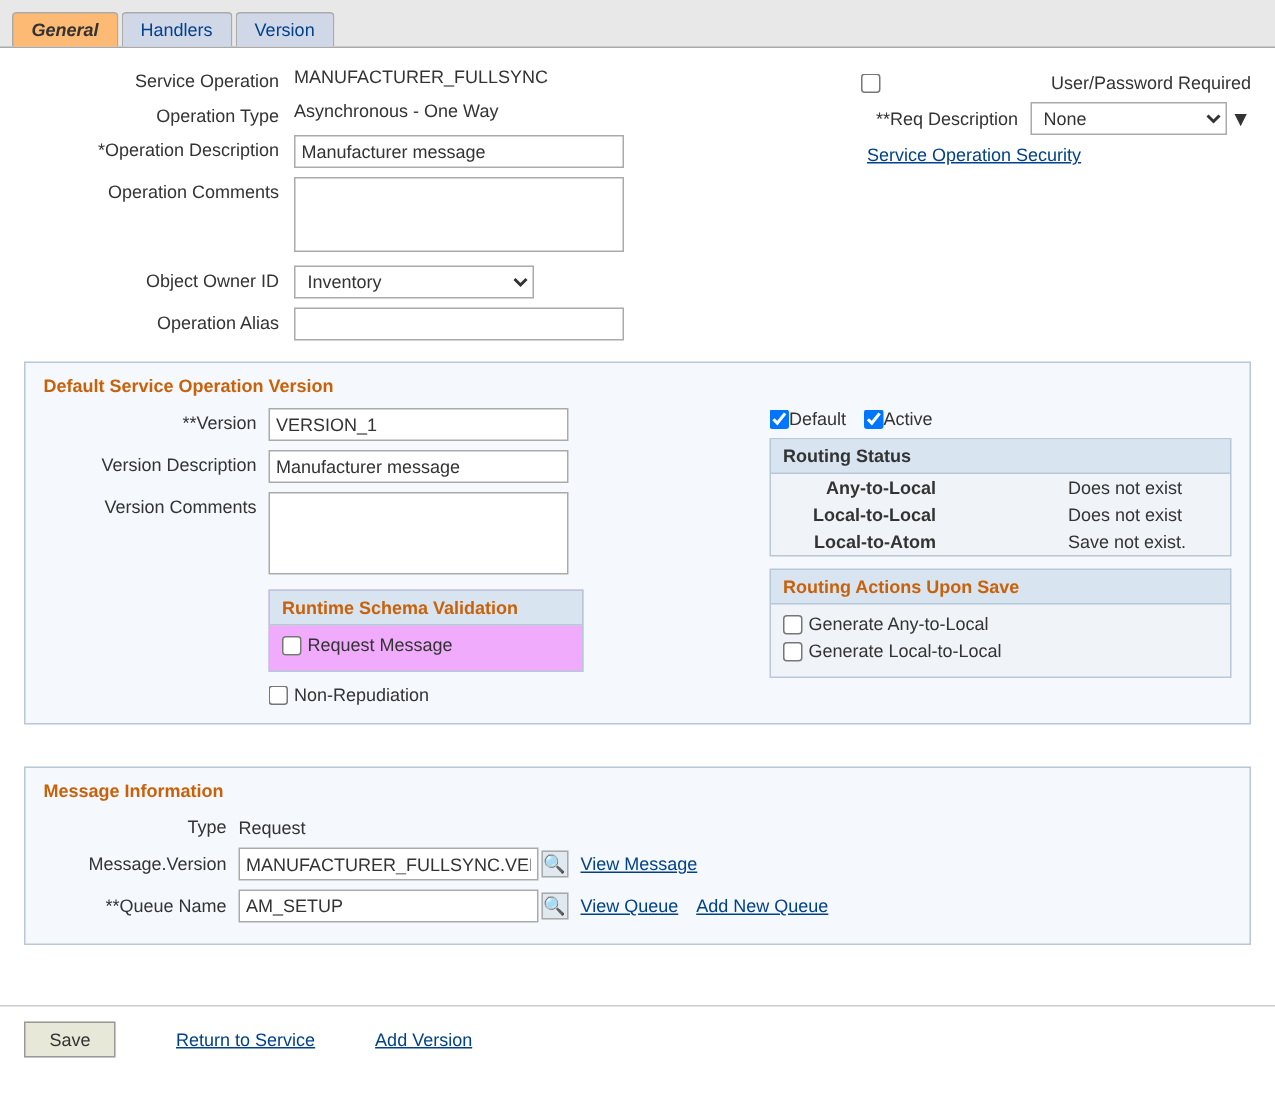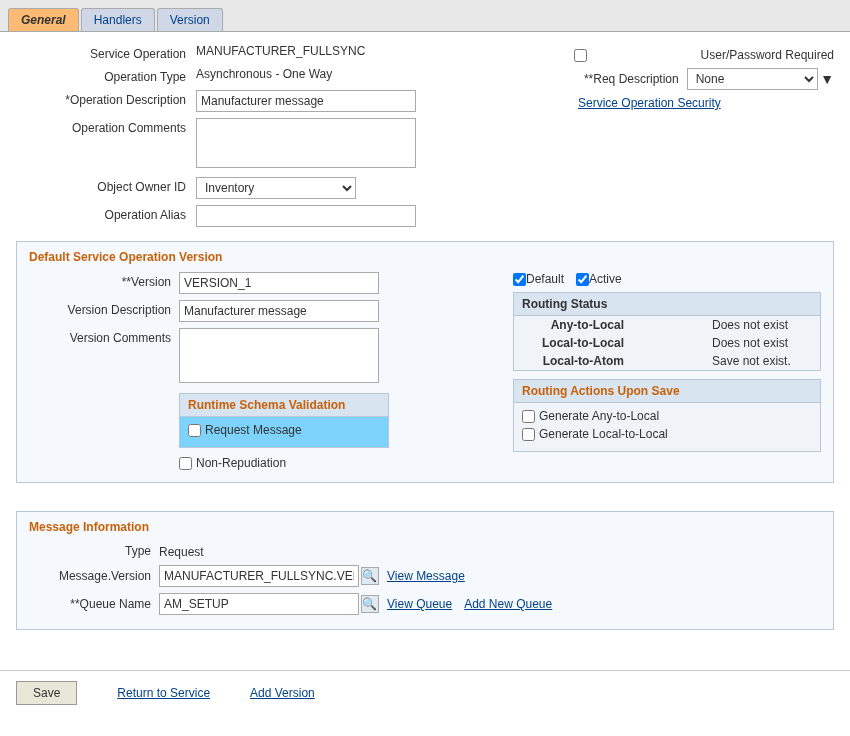--- a/index.html
+++ b/index.html
@@ -68,21 +68,21 @@
     .version-inner { display: flex; }
     .version-left { flex: 1; }
     .version-right { width: 320px; padding-left: 12px; }
 
     .routing-status-box { border: 1px solid #b8c8d8; background: #f0f4f8; margin-bottom: 8px; }
     .routing-status-title { background: #d8e4f0; padding: 4px 8px; font-size: 12px; font-weight: bold; color: #333; border-bottom: 1px solid #b8c8d8; }
     .routing-status-row { display: flex; justify-content: space-between; padding: 2px 8px; font-size: 12px; }
     .routing-status-label { font-weight: bold; width: 110px; text-align: right; padding-right: 8px; }
     .routing-status-value { width: 100px; }
 
-    .runtime-box { border: 1px solid #b8c8d8; background: #7dd3fc; margin-bottom: 8px; }
+    .runtime-box { border: 1px solid #b8c8d8; background: #f0abfc; margin-bottom: 8px; }
     .runtime-title { background: #d8e4f0; padding: 4px 8px; font-size: 12px; font-weight: bold; color: #c8620a; border-bottom: 1px solid #b8c8d8; }
     .runtime-body { padding: 6px 8px; }
 
     .routing-actions-box { border: 1px solid #b8c8d8; background: #f0f4f8; }
     .routing-actions-title { background: #d8e4f0; padding: 4px 8px; font-size: 12px; font-weight: bold; color: #c8620a; border-bottom: 1px solid #b8c8d8; }
     .routing-actions-body { padding: 6px 8px; }
 
     .checkbox-item { display: flex; align-items: center; margin-bottom: 4px; font-size: 12px; }
     .checkbox-item input[type="checkbox"] { margin-right: 4px; }
 

